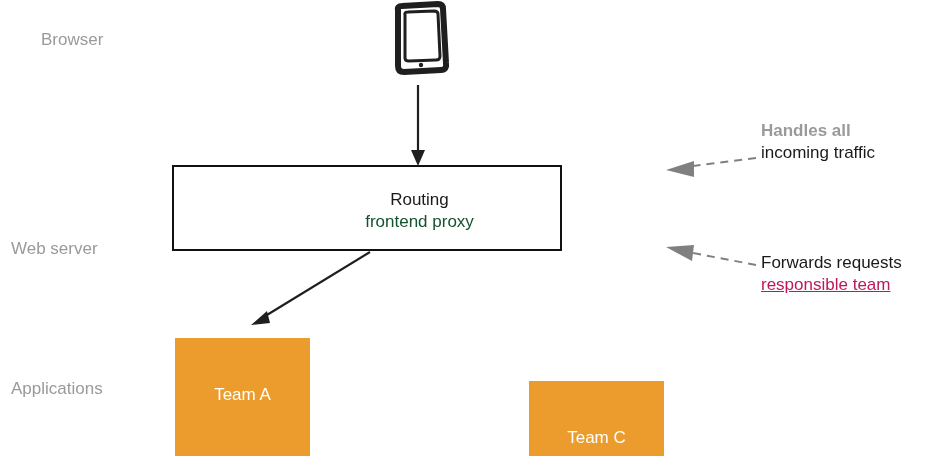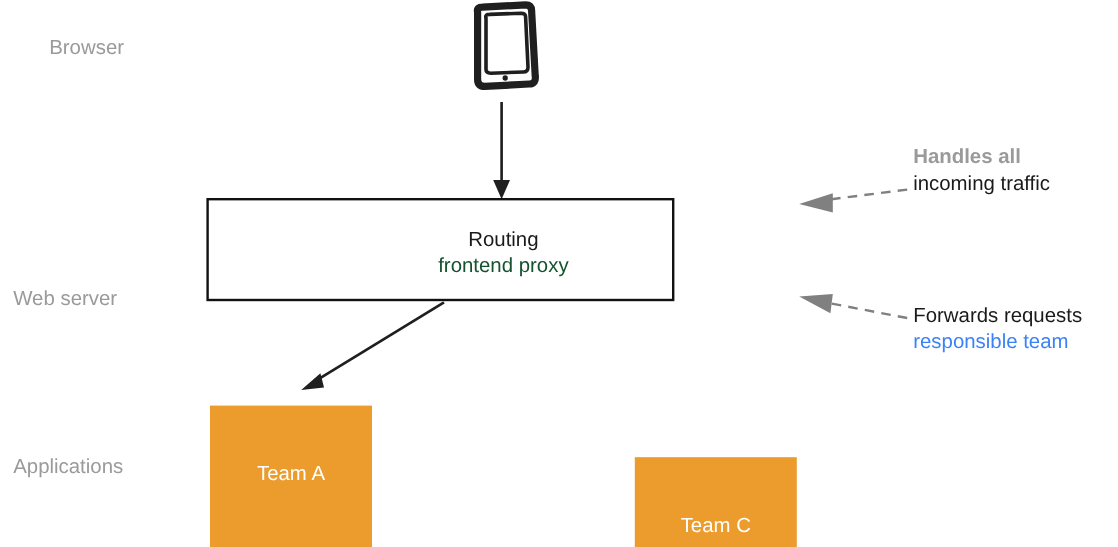--- a/index.html
+++ b/index.html
@@ -86,21 +86,21 @@
   .annotation {
     position: absolute;
     font-size: 17px;
     line-height: 1.28;
     white-space: nowrap;
   }
   #anno-top    { left: 761px; top: 120px; }
   #anno-bottom { left: 761px; top: 252px; }
   .anno-grey   { display: block; color: #9a9a9a; font-weight: bold; }
   .anno-black  { display: block; color: #1a1a1a; }
-  .anno-orange { display: block; color: #3b82f6; }
+  .anno-orange { display: block; color: #be185d; text-decoration: underline; }
 </style>
 </head>
 <body>
 
 <div id="canvas">
 
   <div class="row-label" id="label-browser">Browser</div>
   <div class="row-label" id="label-webserver">Web server</div>
   <div class="row-label" id="label-apps">Applications</div>
 

